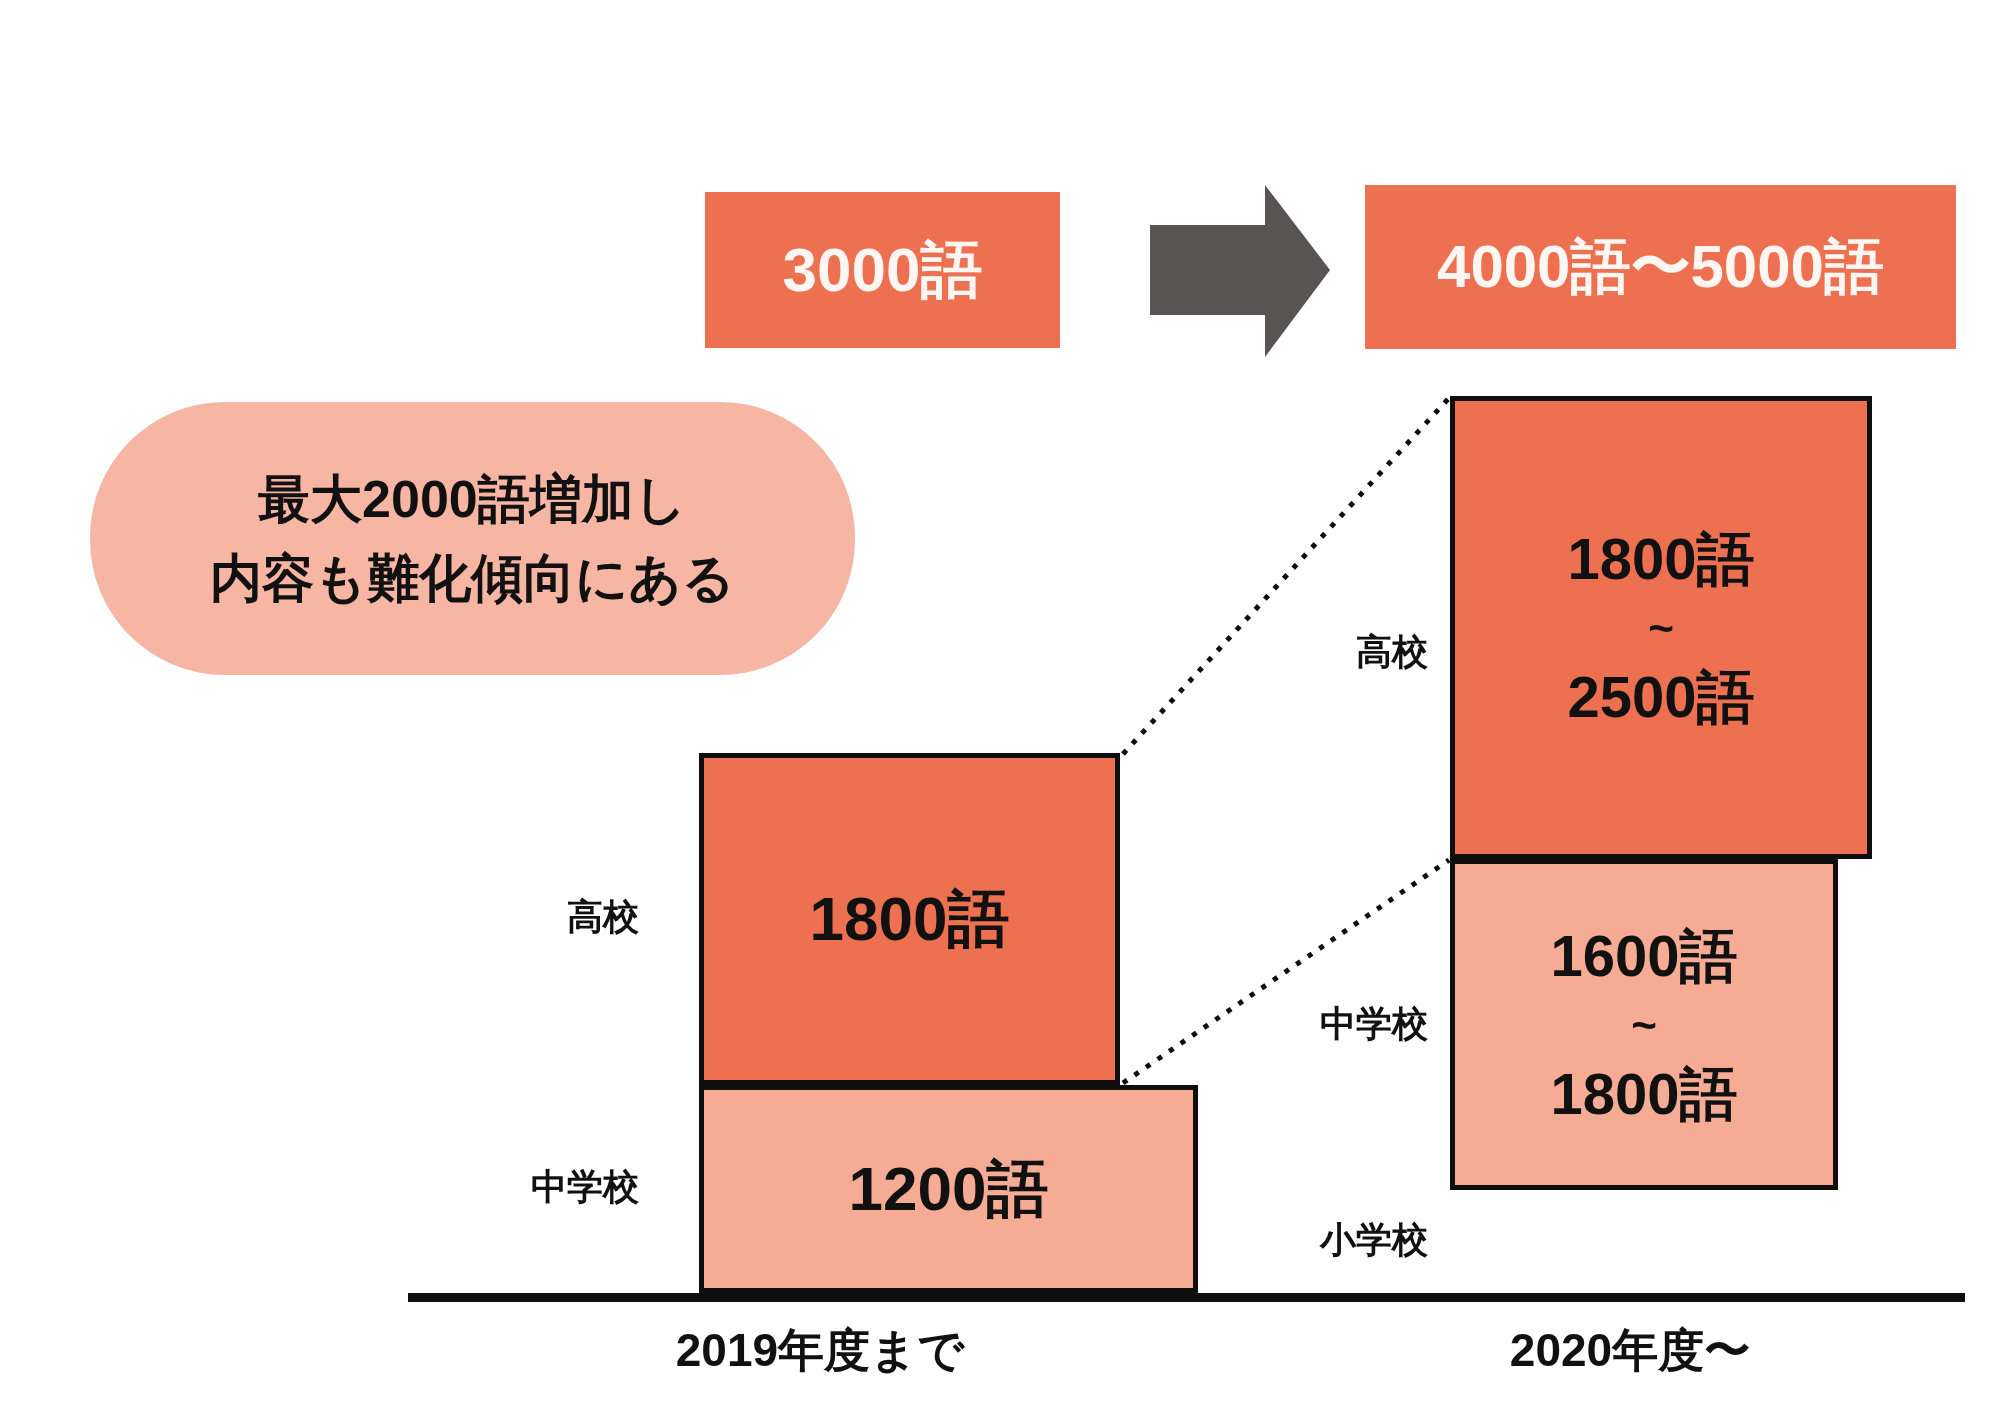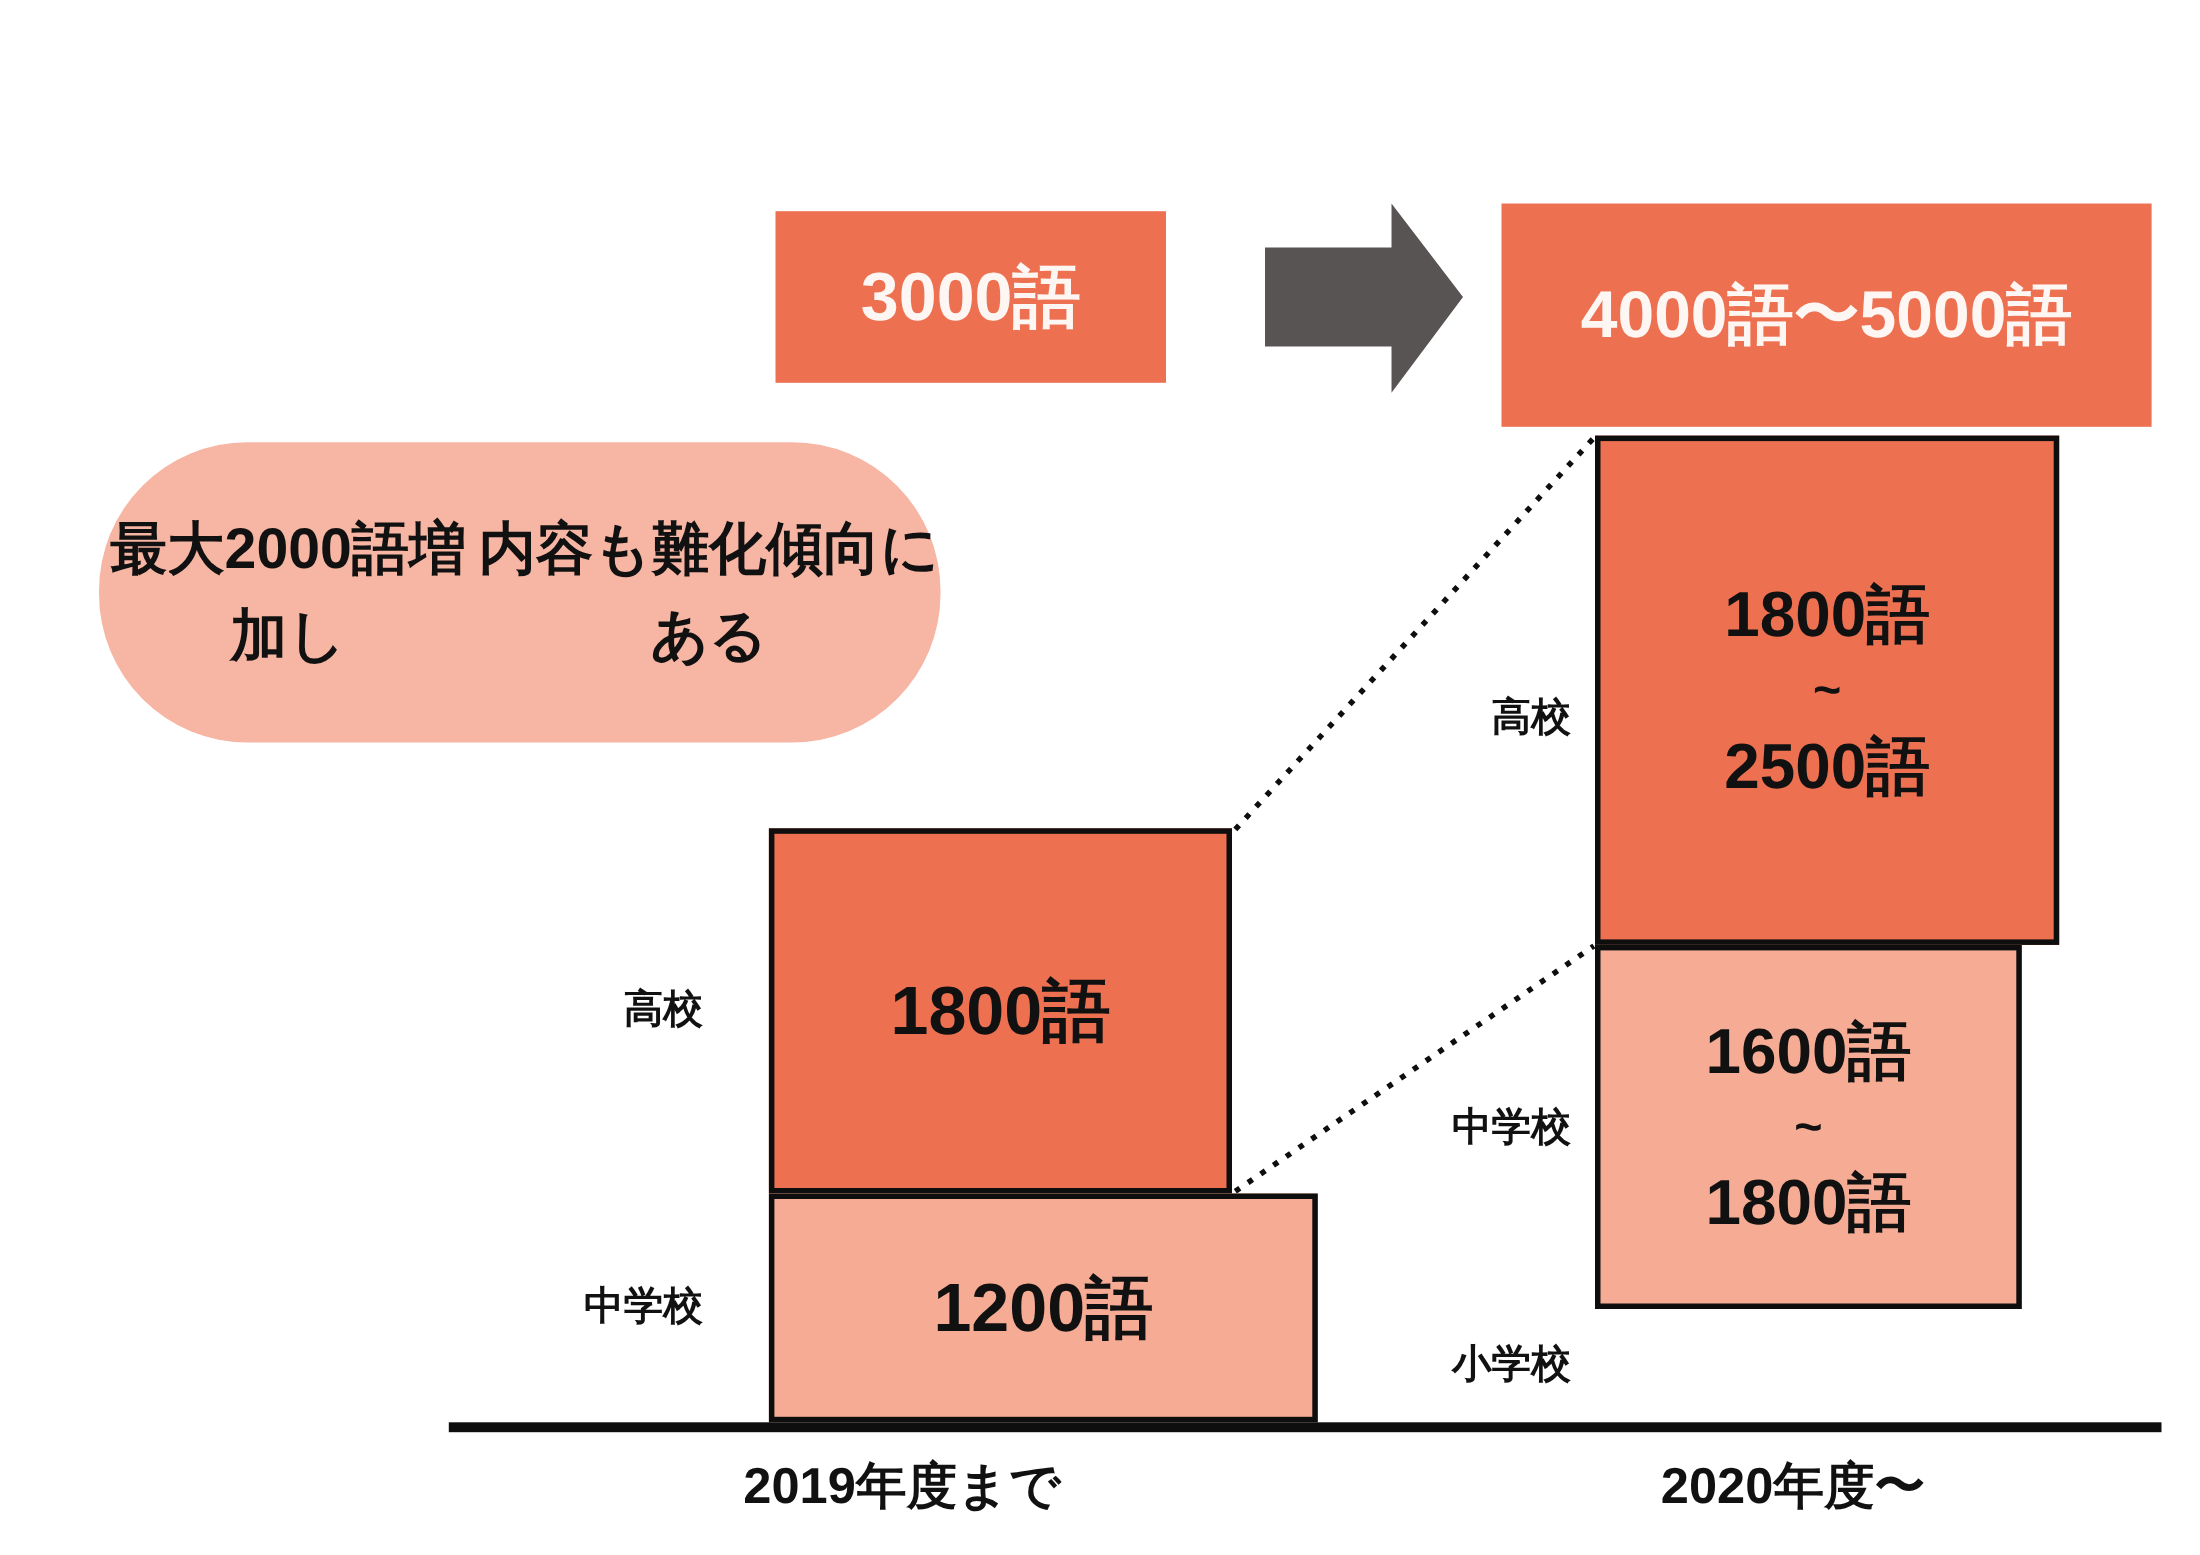--- a/index.html
+++ b/index.html
@@ -16,27 +16,28 @@
   .flexc{display:flex;align-items:center;justify-content:center;}
 
   
   .topbox{
     background:var(--orange);
     color:#fdf6f2;
     font-weight:700;
     text-align:center;
   }
   #box-before{left:670px;top:192px;width:355px;height:156px;font-size:62px;}
-  #box-after{left:1330px;top:185px;width:591px;height:203px;font-size:60px;}
+  #box-after{left:1330px;top:185px;width:591px;height:164px;font-size:60px;}
 
   
   #callout{
     left:55px;top:402px;width:765px;height:273px;
     background:var(--bubble);
     border-radius:135px;
+    flex-direction:column;
     font-size:52px;font-weight:700;line-height:79px;
     text-align:center;
   }
 
   
   .seg{border:5px solid #0e0e0e;}
   .seg-koukou{background:var(--orange);}
   .seg-chuu{background:var(--salmon);}
   .seg-shou{background:var(--yellow);}
   .segtext{font-weight:700;font-size:62px;}

